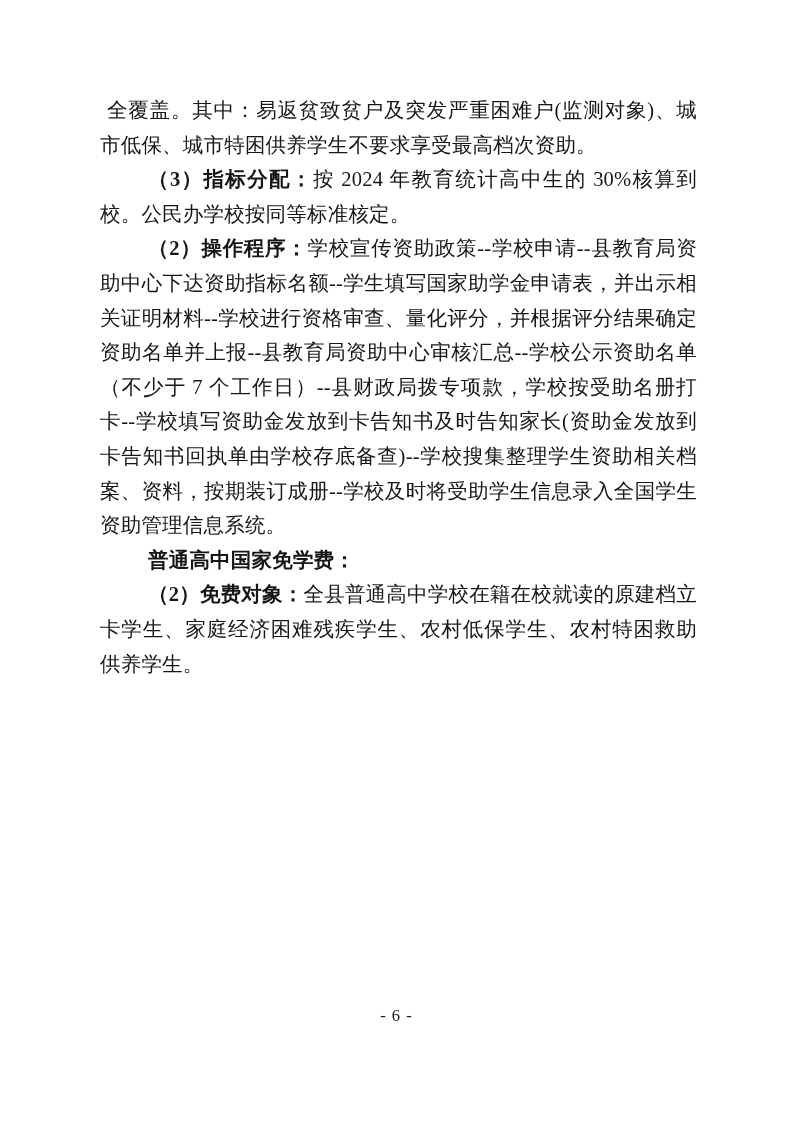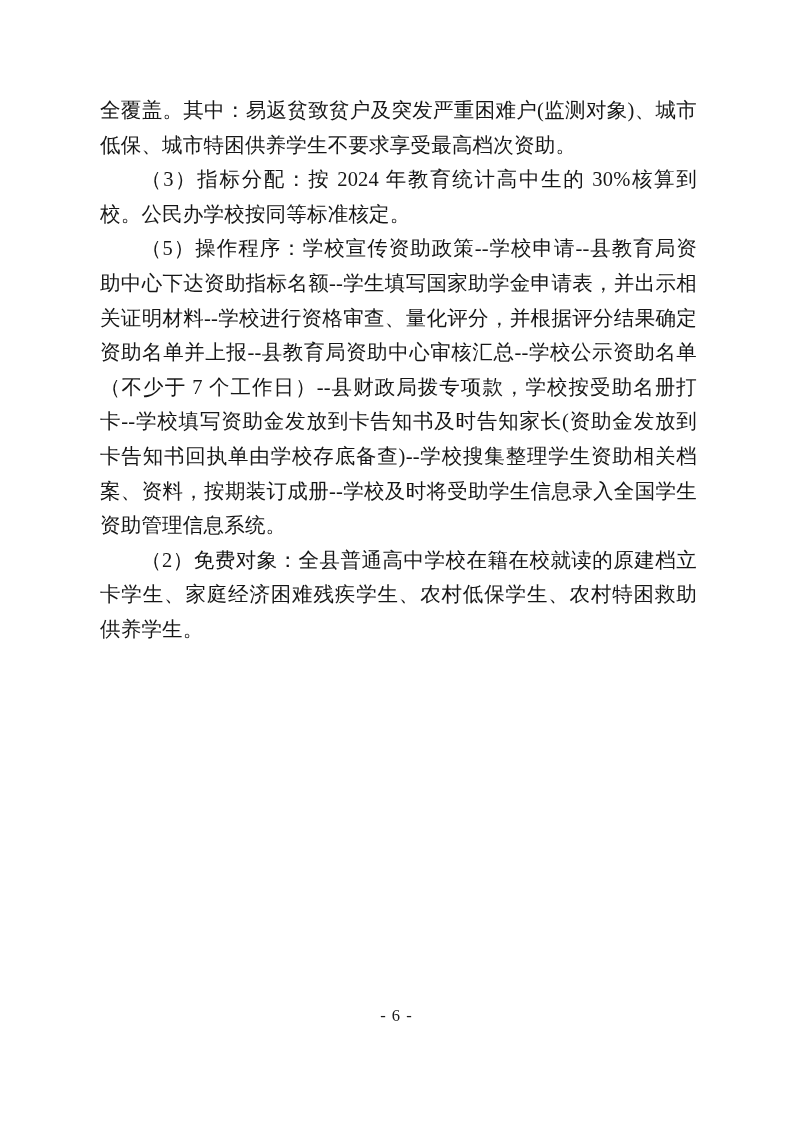--- a/index.html
+++ b/index.html
@@ -18,21 +18,21 @@
     left: 100px;
     top: 93px;
     width: 597px;
     font-size: 20.5px;
     line-height: 34.6px;
     text-align: justify;
     letter-spacing: 0.2px;
   }
   .para { margin: 0; }
   .para.indent { text-indent: 2em; }
-  .lead { font-weight: 400; }
+  .lead { font-weight: 700; margin-left: 7px; }
   .footer {
     position: absolute;
     top: 1006px;
     left: 0;
     width: 100%;
     text-align: center;
     font-size: 16.5px;
     letter-spacing: 1px;
     color: #1b1b1b;
     font-family: "Liberation Serif", "DejaVu Serif", serif;
@@ -41,22 +41,23 @@
 </head>
 <body>
 
 <div class="page">
   <div class="content">
 
     <p class="para"><span class="lead"></span><span>全覆盖。其中：易返贫致贫户及突发严重困难户(监测对象)、城市低保、城市特困供养学生不要求享受最高档次资助。</span></p>
 
     <p class="para indent"><span class="lead">（3）指标分配：</span><span>按 2024 年教育统计高中生的 30%核算到校。公民办学校按同等标准核定。</span></p>
 
-    <p class="para indent"><span class="lead">（5）操作程序：</span><span>学校宣传资助政策--学校申请--县教育局资助中心下达资助指标名额--学生填写国家助学金申请表，并出示相关证明材料--学校进行资格审查、量化评分，并根据评分结果确定资助名单并上报--县教育局资助中心审核汇总--学校公示资助名单（不少于 7 个工作日）--县财政局拨专项款，学校按受助名册打卡--学校填写资助金发放到卡告知书及时告知家长(资助金发放到卡告知书回执单由学校存底备查)--学校搜集整理学生资助相关档案、资料，按期装订成册--学校及时将受助学生信息录入全国学生资助管理信息系统。</span></p>
+    <p class="para indent"><span class="lead">（2）操作程序：</span><span>学校宣传资助政策--学校申请--县教育局资助中心下达资助指标名额--学生填写国家助学金申请表，并出示相关证明材料--学校进行资格审查、量化评分，并根据评分结果确定资助名单并上报--县教育局资助中心审核汇总--学校公示资助名单（不少于 7 个工作日）--县财政局拨专项款，学校按受助名册打卡--学校填写资助金发放到卡告知书及时告知家长(资助金发放到卡告知书回执单由学校存底备查)--学校搜集整理学生资助相关档案、资料，按期装订成册--学校及时将受助学生信息录入全国学生资助管理信息系统。</span></p>
 
+    <p class="para indent"><span class="lead">普通高中国家免学费：</span><span></span></p>
 
 
     <p class="para indent"><span class="lead">（2）免费对象：</span><span>全县普通高中学校在籍在校就读的原建档立卡学生、家庭经济困难残疾学生、农村低保学生、农村特困救助供养学生。</span></p>
 
 
   </div>
 
   <div class="footer">- 6 -</div>
 </div>
 

